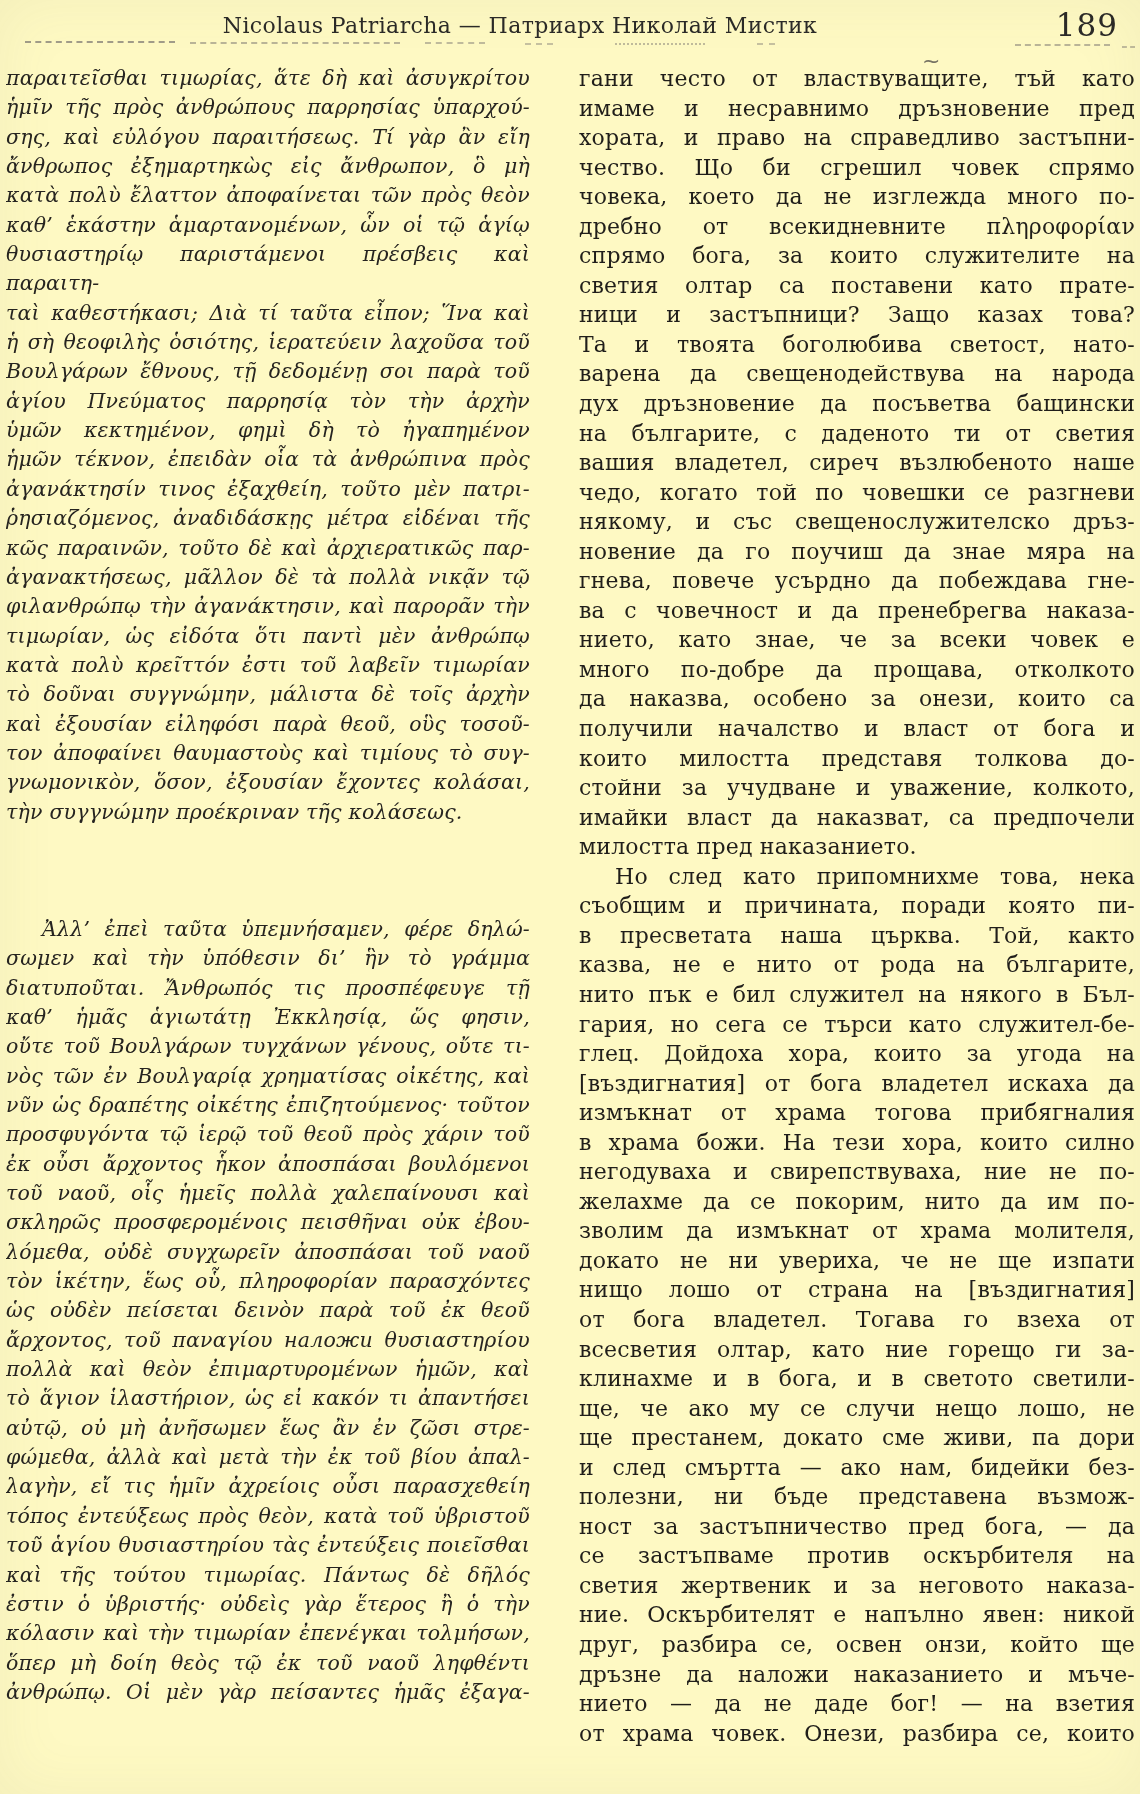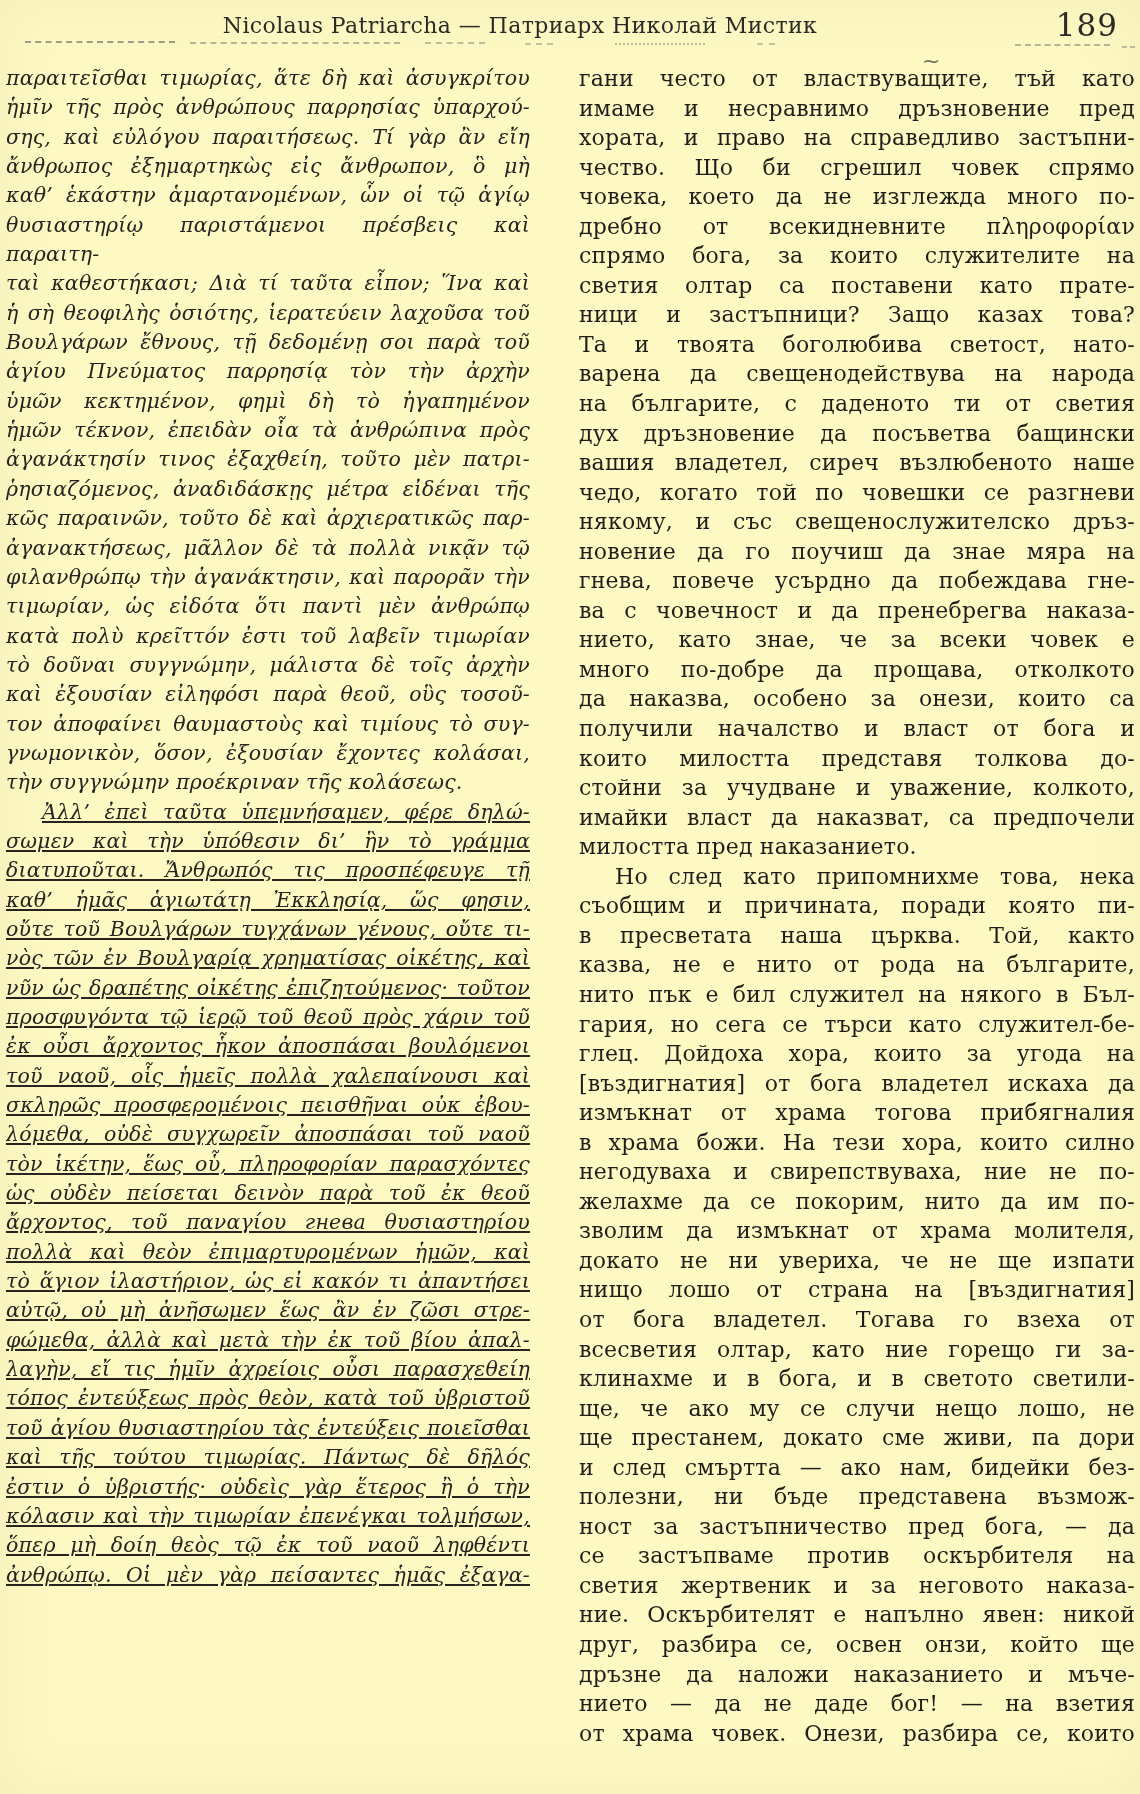--- a/index.html
+++ b/index.html
@@ -46,21 +46,21 @@
     font-style:italic;
     font-size:20.5px;line-height:29.35px;
     letter-spacing:.2px;color:#262420;
   }
   .col-right{
     left:579px;width:556px;
     font-size:22px;line-height:29.55px;
     letter-spacing:.2px;color:#201e1a;
   }
   .para{margin:0;}
-  .para.gap{text-decoration:underline;}
+  .para.gap{margin-top:88px;}
   .para.indent .line:first-child{text-indent:36px;}
   .line{
     text-align:justify;
     text-align-last:justify;
     overflow:hidden;
   }
   .line.noj{text-align-last:left;}
 </style>
 </head>
 <body>
@@ -80,20 +80,21 @@
   <div class="rule r7"></div>
   <div class="rule r8"></div>
   <div class="squiggle">~</div>
 
   <div class="col col-left">
       <div class="para">
         <div class="line">παραιτεῖσθαι τιμωρίας, ἅτε δὴ καὶ ἀσυγκρίτου</div>
         <div class="line">ἡμῖν τῆς πρὸς ἀνθρώπους παρρησίας ὑπαρχού-</div>
         <div class="line">σης, καὶ εὐλόγου παραιτήσεως. Τί γὰρ ἂν εἴη</div>
         <div class="line">ἄνθρωπος ἐξημαρτηκὼς εἰς ἄνθρωπον, ὃ μὴ</div>
+        <div class="line">κατὰ πολὺ ἔλαττον ἀποφαίνεται τῶν πρὸς θεὸν</div>
         <div class="line">καθ’ ἑκάστην ἁμαρτανομένων, ὧν οἱ τῷ ἁγίῳ</div>
         <div class="line">θυσιαστηρίῳ παριστάμενοι πρέσβεις καὶ παραιτη-</div>
         <div class="line">ταὶ καθεστήκασι; Διὰ τί ταῦτα εἶπον; Ἵνα καὶ</div>
         <div class="line">ἡ σὴ θεοφιλὴς ὁσιότης, ἱερατεύειν λαχοῦσα τοῦ</div>
         <div class="line">Βουλγάρων ἔθνους, τῇ δεδομένῃ σοι παρὰ τοῦ</div>
         <div class="line">ἁγίου Πνεύματος παρρησίᾳ τὸν τὴν ἀρχὴν</div>
         <div class="line">ὑμῶν κεκτημένον, φημὶ δὴ τὸ ἠγαπημένον</div>
         <div class="line">ἡμῶν τέκνον, ἐπειδὰν οἷα τὰ ἀνθρώπινα πρὸς</div>
         <div class="line">ἀγανάκτησίν τινος ἐξαχθείη, τοῦτο μὲν πατρι-</div>
         <div class="line">ῥησιαζόμενος, ἀναδιδάσκῃς μέτρα εἰδέναι τῆς</div>
@@ -116,21 +117,21 @@
         <div class="line">οὔτε τοῦ Βουλγάρων τυγχάνων γένους, οὔτε τι-</div>
         <div class="line">νὸς τῶν ἐν Βουλγαρίᾳ χρηματίσας οἰκέτης, καὶ</div>
         <div class="line">νῦν ὡς δραπέτης οἰκέτης ἐπιζητούμενος· τοῦτον</div>
         <div class="line">προσφυγόντα τῷ ἱερῷ τοῦ θεοῦ πρὸς χάριν τοῦ</div>
         <div class="line">ἐκ οὖσι ἄρχοντος ἧκον ἀποσπάσαι βουλόμενοι</div>
         <div class="line">τοῦ ναοῦ, οἷς ἡμεῖς πολλὰ χαλεπαίνουσι καὶ</div>
         <div class="line">σκληρῶς προσφερομένοις πεισθῆναι οὐκ ἐβου-</div>
         <div class="line">λόμεθα, οὐδὲ συγχωρεῖν ἀποσπάσαι τοῦ ναοῦ</div>
         <div class="line">τὸν ἱκέτην, ἕως οὗ, πληροφορίαν παρασχόντες</div>
         <div class="line">ὡς οὐδὲν πείσεται δεινὸν παρὰ τοῦ ἐκ θεοῦ</div>
-        <div class="line">ἄρχοντος, τοῦ παναγίου гнева θυσιαστηρίου</div>
+        <div class="line">ἄρχοντος, τοῦ παναγίου наложи θυσιαστηρίου</div>
         <div class="line">πολλὰ καὶ θεὸν ἐπιμαρτυρομένων ἡμῶν, καὶ</div>
         <div class="line">τὸ ἅγιον ἱλαστήριον, ὡς εἰ κακόν τι ἀπαντήσει</div>
         <div class="line">αὐτῷ, οὐ μὴ ἀνῆσωμεν ἕως ἂν ἐν ζῶσι στρε-</div>
         <div class="line">φώμεθα, ἀλλὰ καὶ μετὰ τὴν ἐκ τοῦ βίου ἀπαλ-</div>
         <div class="line">λαγὴν, εἴ τις ἡμῖν ἀχρείοις οὖσι παρασχεθείη</div>
         <div class="line">τόπος ἐντεύξεως πρὸς θεὸν, κατὰ τοῦ ὑβριστοῦ</div>
         <div class="line">τοῦ ἁγίου θυσιαστηρίου τὰς ἐντεύξεις ποιεῖσθαι</div>
         <div class="line">καὶ τῆς τούτου τιμωρίας. Πάντως δὲ δῆλός</div>
         <div class="line">ἐστιν ὁ ὑβριστής· οὐδεὶς γὰρ ἕτερος ἢ ὁ τὴν</div>
         <div class="line">κόλασιν καὶ τὴν τιμωρίαν ἐπενέγκαι τολμήσων,</div>
@@ -145,22 +146,22 @@
         <div class="line">имаме и несравнимо дръзновение пред</div>
         <div class="line">хората, и право на справедливо застъпни-</div>
         <div class="line">чество. Що би сгрешил човек спрямо</div>
         <div class="line">човека, което да не изглежда много по-</div>
         <div class="line">дребно от всекидневните πληροφορίαν</div>
         <div class="line">спрямо бога, за които служителите на</div>
         <div class="line">светия олтар са поставени като прате-</div>
         <div class="line">ници и застъпници? Защо казах това?</div>
         <div class="line">Та и твоята боголюбива светост, нато-</div>
         <div class="line">варена да свещенодействува на народа</div>
+        <div class="line">дух дръзновение да посъветва бащински</div>
         <div class="line">на българите, с даденото ти от светия</div>
-        <div class="line">дух дръзновение да посъветва бащински</div>
         <div class="line">вашия владетел, сиреч възлюбеното наше</div>
         <div class="line">чедо, когато той по човешки се разгневи</div>
         <div class="line">някому, и със свещенослужителско дръз-</div>
         <div class="line">новение да го поучиш да знае мяра на</div>
         <div class="line">гнева, повече усърдно да побеждава гне-</div>
         <div class="line">ва с човечност и да пренебрегва наказа-</div>
         <div class="line">нието, като знае, че за всеки човек е</div>
         <div class="line">много по-добре да прощава, отколкото</div>
         <div class="line">да наказва, особено за онези, които са</div>
         <div class="line">получили началство и власт от бога и</div>

